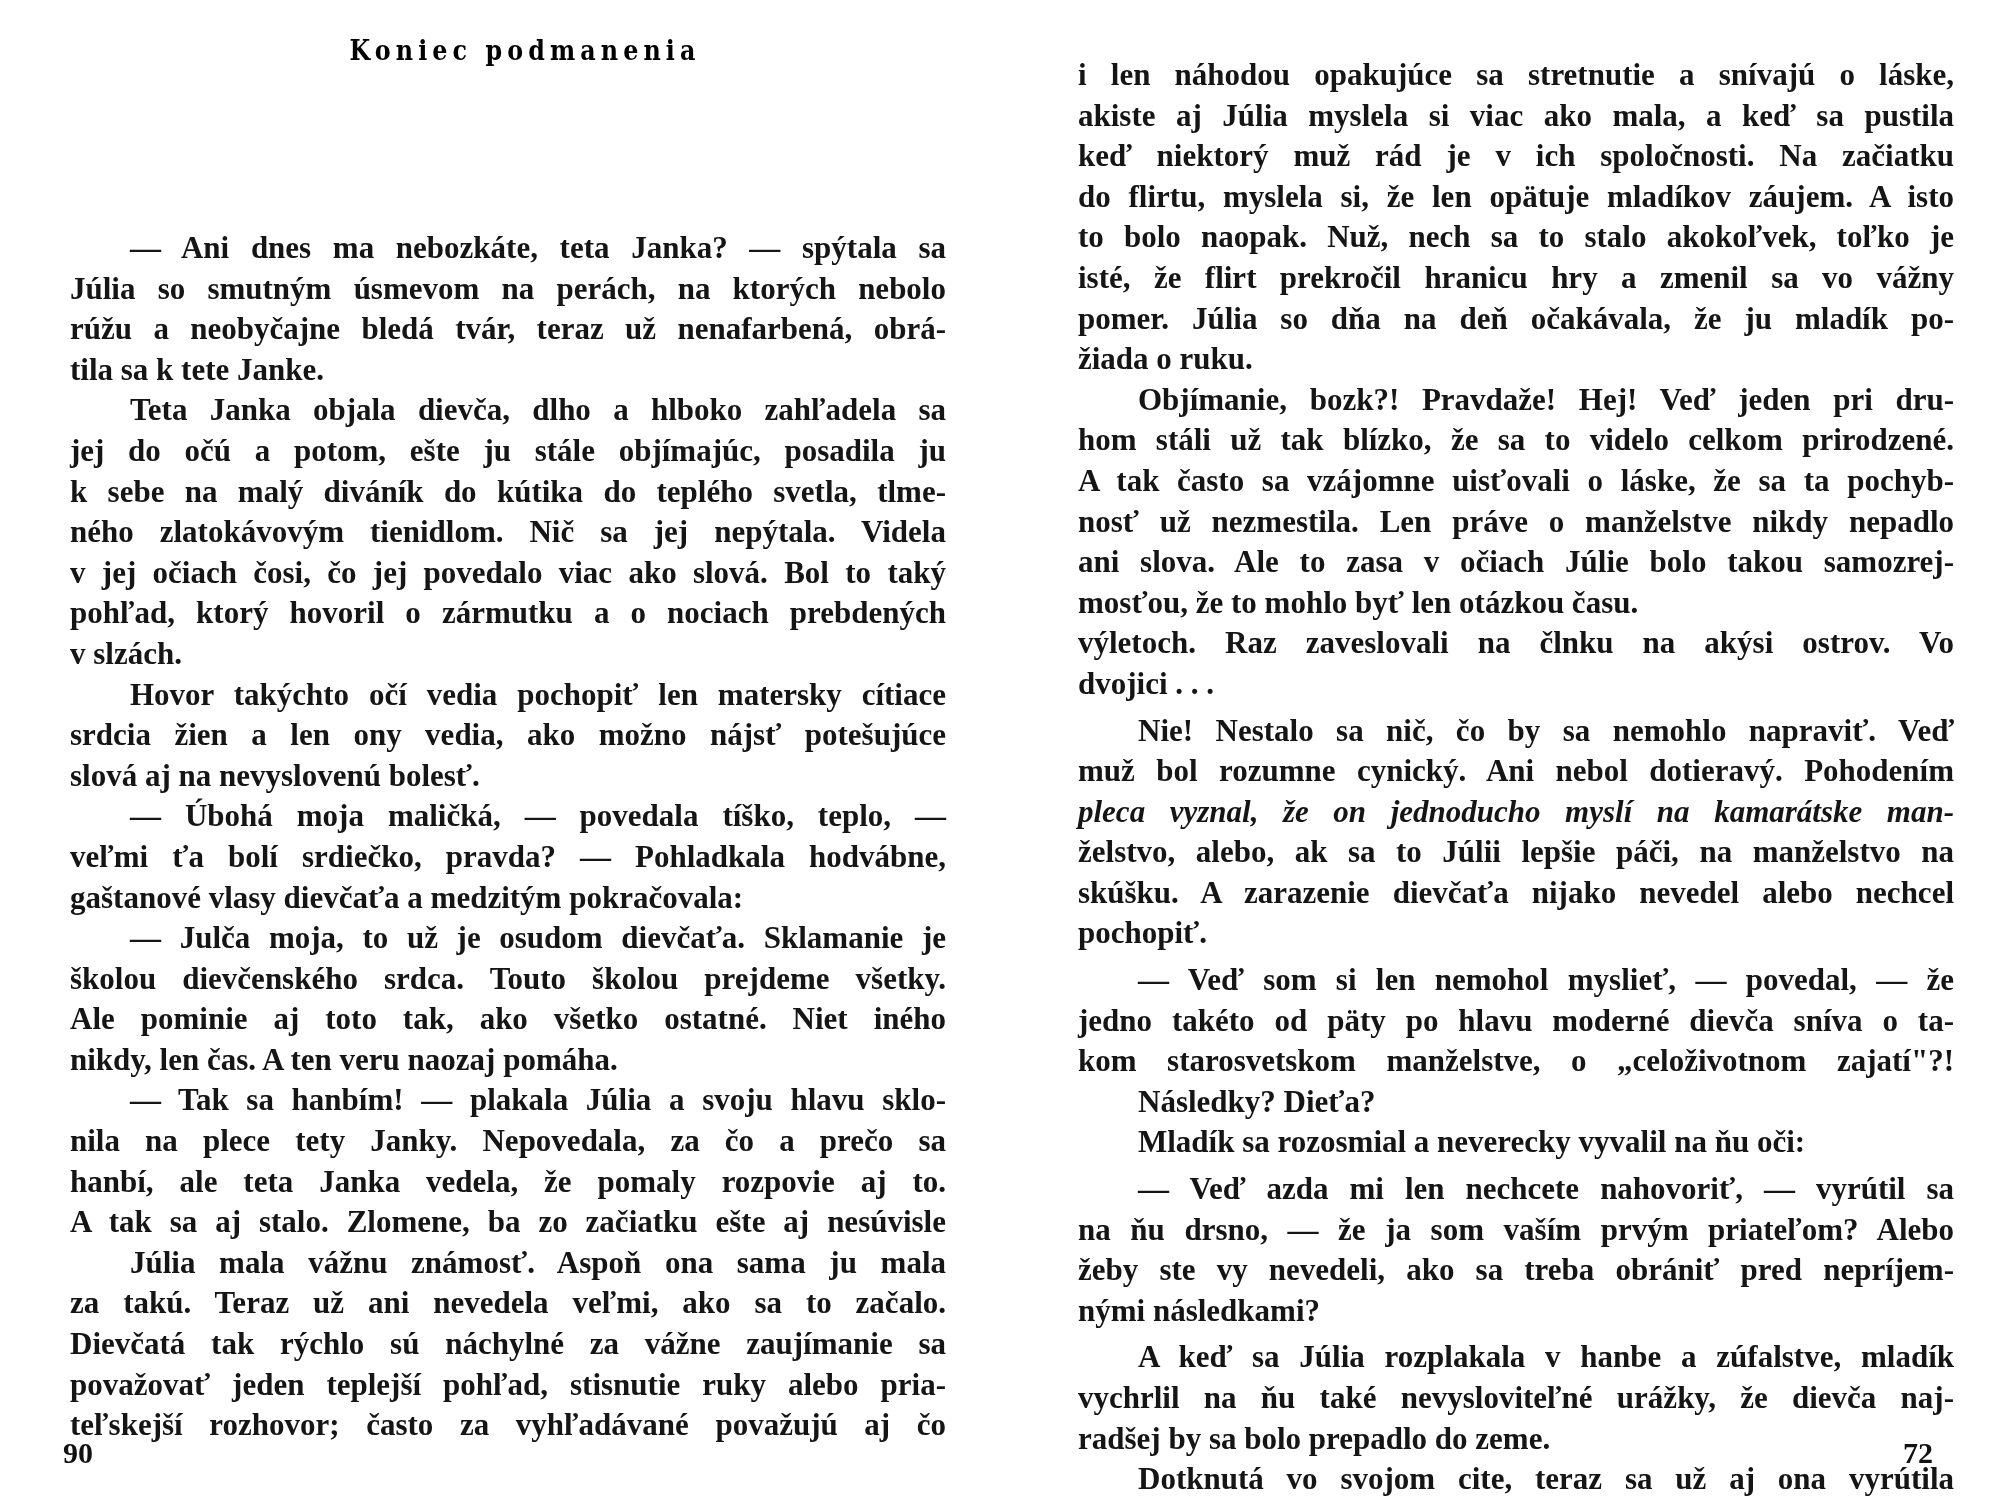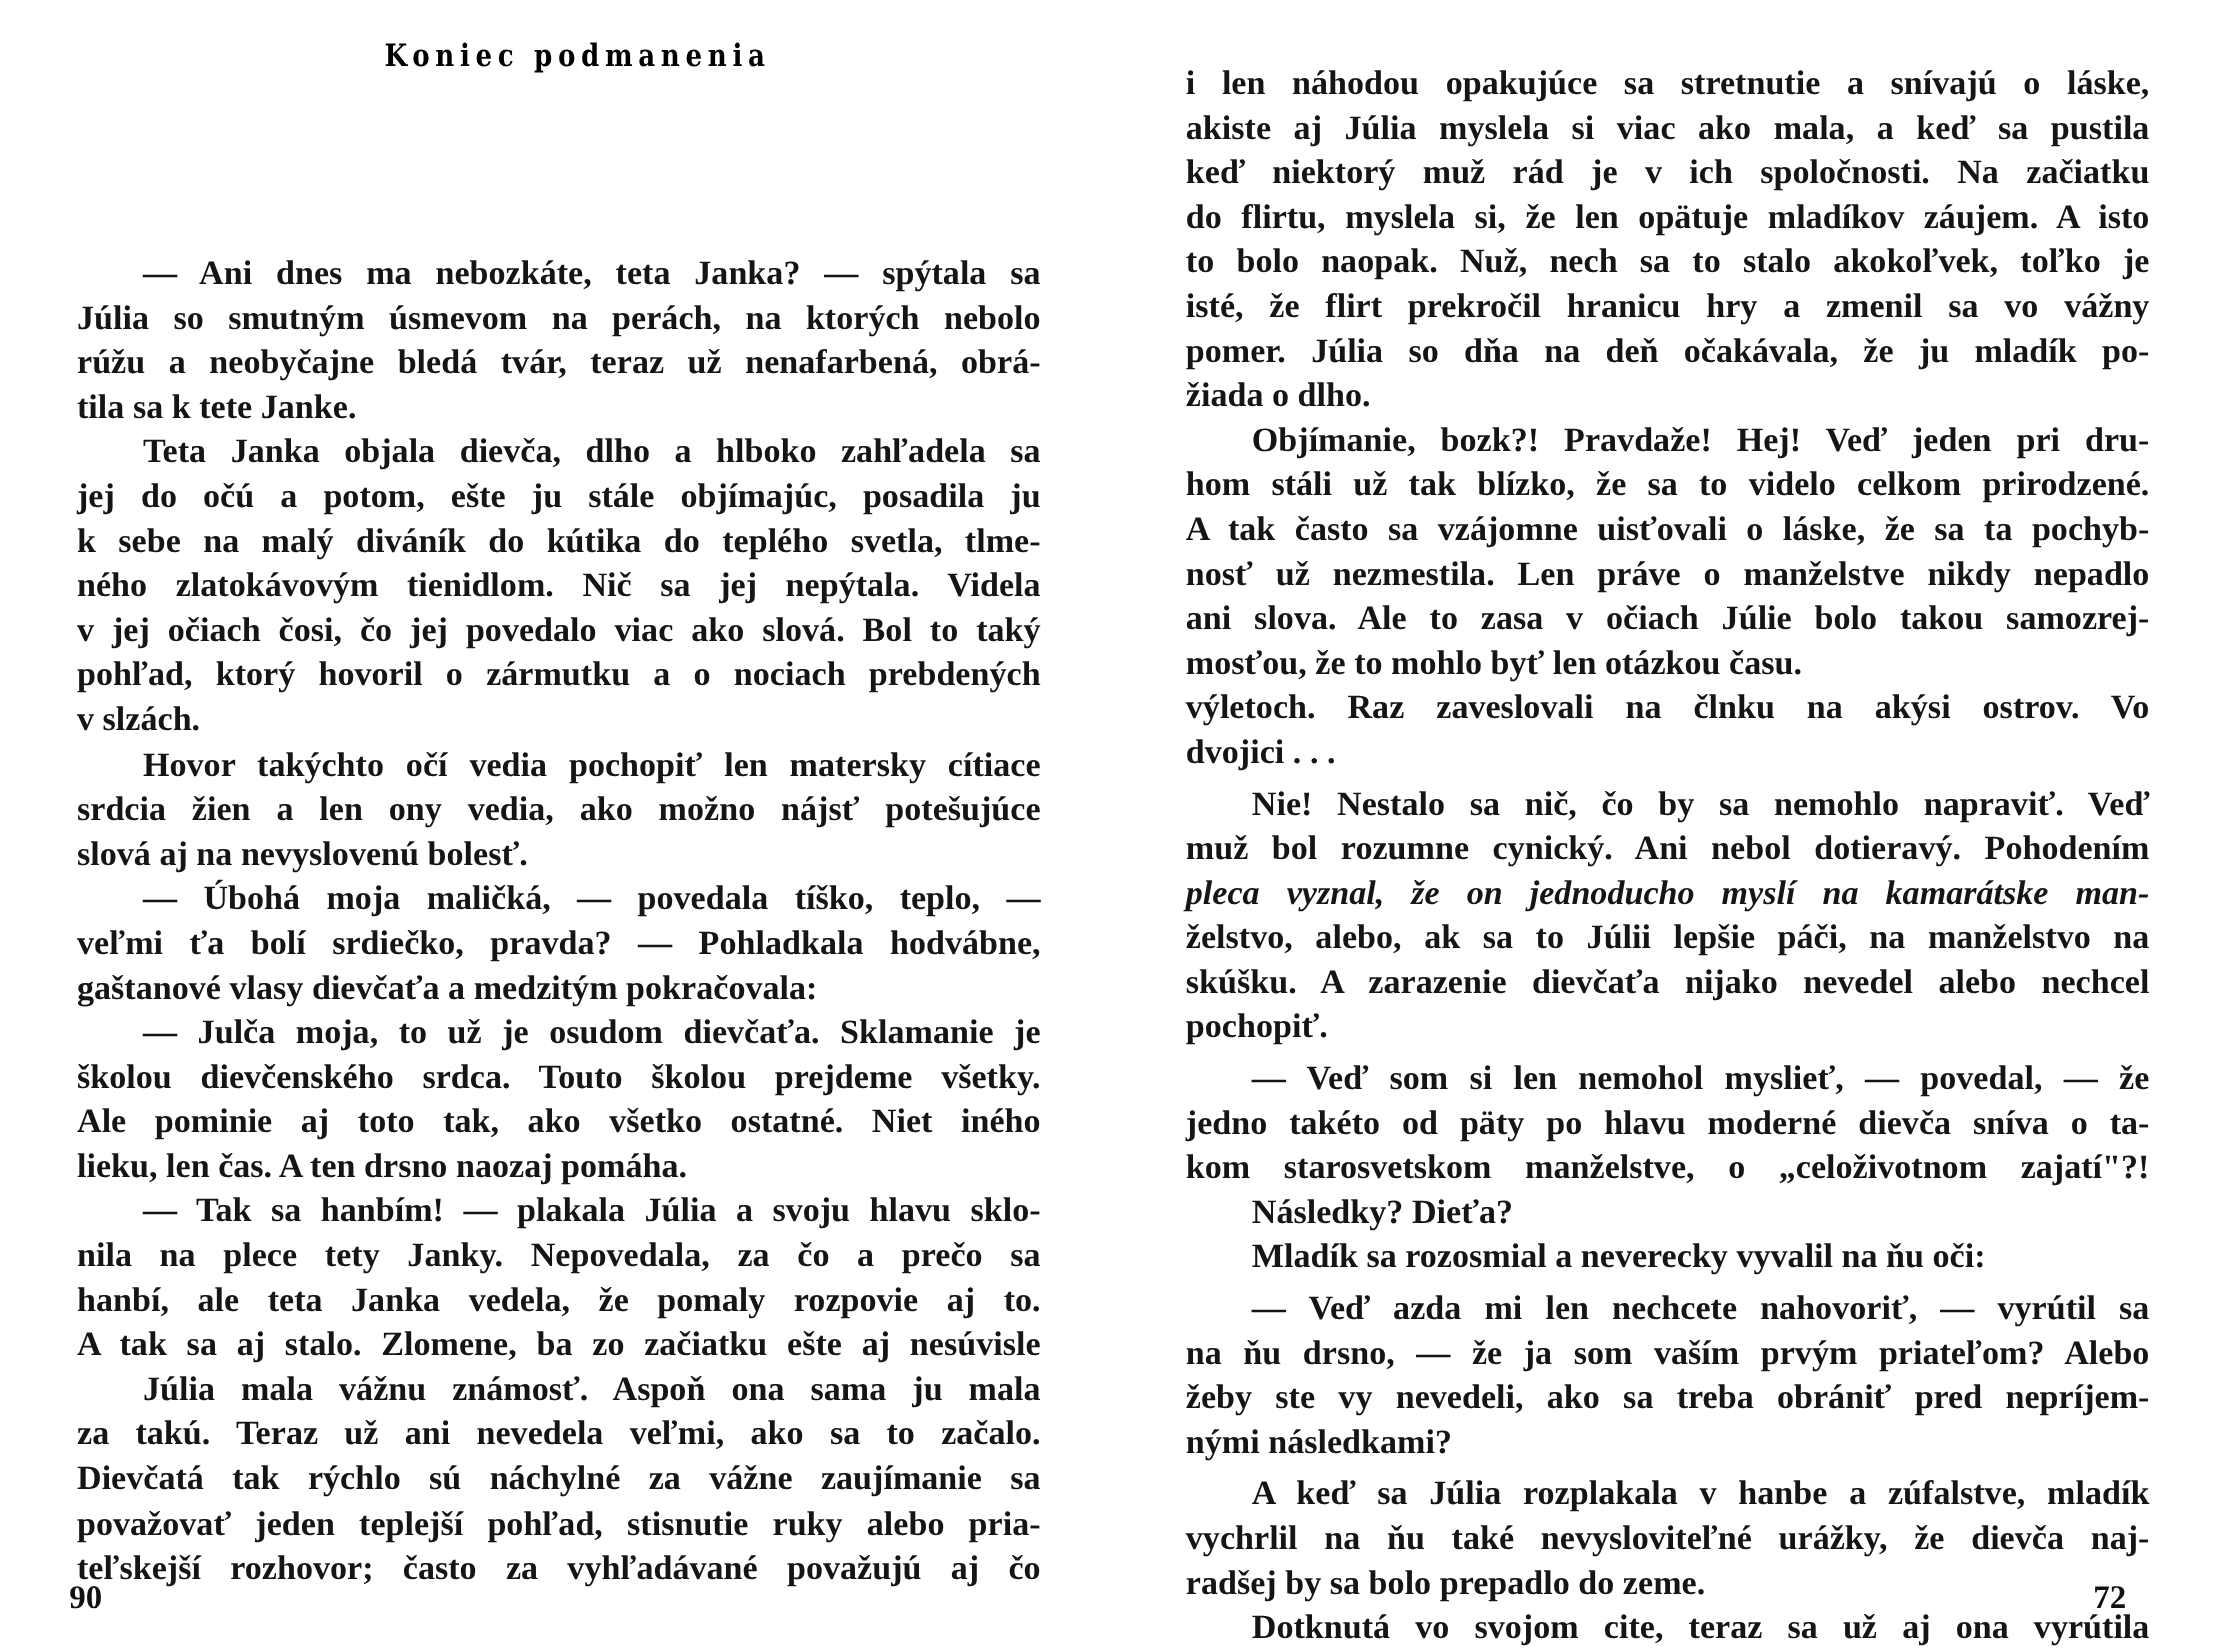--- a/index.html
+++ b/index.html
@@ -108,21 +108,21 @@
       <span class="line last" style="white-space: nowrap;">v slzách.</span>
       <span class="line indent" style="white-space: nowrap;">Hovor takýchto očí vedia pochopiť len matersky cítiace</span>
       <span class="line" style="white-space: nowrap;">srdcia žien a len ony vedia, ako možno nájsť potešujúce</span>
       <span class="line last" style="white-space: nowrap;">slová aj na nevyslovenú bolesť.</span>
       <span class="line indent" style="white-space: nowrap;">— Úbohá moja maličká, — povedala tíško, teplo, —</span>
       <span class="line" style="white-space: nowrap;">veľmi ťa bolí srdiečko, pravda? — Pohladkala hodvábne,</span>
       <span class="line last" style="white-space: nowrap;">gaštanové vlasy dievčaťa a medzitým pokračovala:</span>
       <span class="line indent" style="white-space: nowrap;">— Julča moja, to už je osudom dievčaťa. Sklamanie je</span>
       <span class="line" style="white-space: nowrap;">školou dievčenského srdca. Touto školou prejdeme všetky.</span>
       <span class="line" style="white-space: nowrap;">Ale pominie aj toto tak, ako všetko ostatné. Niet iného</span>
-      <span class="line last" style="white-space: nowrap;">lieku, len čas. A ten drsno naozaj pomáha.</span>
+      <span class="line last" style="white-space: nowrap;">nikdy, len čas. A ten veru naozaj pomáha.</span>
       <span class="line indent" style="white-space: nowrap;">— Tak sa hanbím! — plakala Júlia a svoju hlavu sklo-</span>
       <span class="line" style="white-space: nowrap;">nila na plece tety Janky. Nepovedala, za čo a prečo sa</span>
       <span class="line" style="white-space: nowrap;">hanbí, ale teta Janka vedela, že pomaly rozpovie aj to.</span>
       <span class="line" style="white-space: nowrap;">A tak sa aj stalo. Zlomene, ba zo začiatku ešte aj nesúvisle</span>
       <span class="line indent" style="white-space: nowrap;">Júlia mala vážnu známosť. Aspoň ona sama ju mala</span>
       <span class="line" style="white-space: nowrap;">za takú. Teraz už ani nevedela veľmi, ako sa to začalo.</span>
       <span class="line" style="white-space: nowrap;">Dievčatá tak rýchlo sú náchylné za vážne zaujímanie sa</span>
       <span class="line" style="white-space: nowrap;">považovať jeden teplejší pohľad, stisnutie ruky alebo pria-</span>
       <span class="line" style="white-space: nowrap;">teľskejší rozhovor; často za vyhľadávané považujú aj čo</span>
     </div>
@@ -131,21 +131,21 @@
 
 <div class="page" id="page-right">
   <div class="text-block" id="right-text">
       <span class="line" style="white-space: nowrap;">i len náhodou opakujúce sa stretnutie a snívajú o láske,</span>
       <span class="line" style="white-space: nowrap;">akiste aj Júlia myslela si viac ako mala, a keď sa pustila</span>
       <span class="line" style="white-space: nowrap;">keď niektorý muž rád je v ich spoločnosti. Na začiatku</span>
       <span class="line" style="white-space: nowrap;">do flirtu, myslela si, že len opätuje mladíkov záujem. A isto</span>
       <span class="line" style="white-space: nowrap;">to bolo naopak. Nuž, nech sa to stalo akokoľvek, toľko je</span>
       <span class="line" style="white-space: nowrap;">isté, že flirt prekročil hranicu hry a zmenil sa vo vážny</span>
       <span class="line" style="white-space: nowrap;">pomer. Júlia so dňa na deň očakávala, že ju mladík po-</span>
-      <span class="line last" style="white-space: nowrap;">žiada o dlho.</span>
+      <span class="line last" style="white-space: nowrap;">žiada o ruku.</span>
       <span class="line indent" style="white-space: nowrap;">Objímanie, bozk?! Pravdaže! Hej! Veď jeden pri dru-</span>
       <span class="line" style="white-space: nowrap;">hom stáli už tak blízko, že sa to videlo celkom prirodzené.</span>
       <span class="line" style="white-space: nowrap;">A tak často sa vzájomne uisťovali o láske, že sa ta pochyb-</span>
       <span class="line" style="white-space: nowrap;">nosť už nezmestila. Len práve o manželstve nikdy nepadlo</span>
       <span class="line" style="white-space: nowrap;">ani slova. Ale to zasa v očiach Júlie bolo takou samozrej-</span>
       <span class="line last" style="white-space: nowrap;">mosťou, že to mohlo byť len otázkou času.</span>
       <span class="line" style="white-space: nowrap;">výletoch. Raz zaveslovali na člnku na akýsi ostrov. Vo</span>
       <span class="line last" style="white-space: nowrap;">dvojici . . .</span>
       <span class="para-gap"></span>
       <span class="line indent" style="white-space: nowrap;">Nie! Nestalo sa nič, čo by sa nemohlo napraviť. Veď</span>

